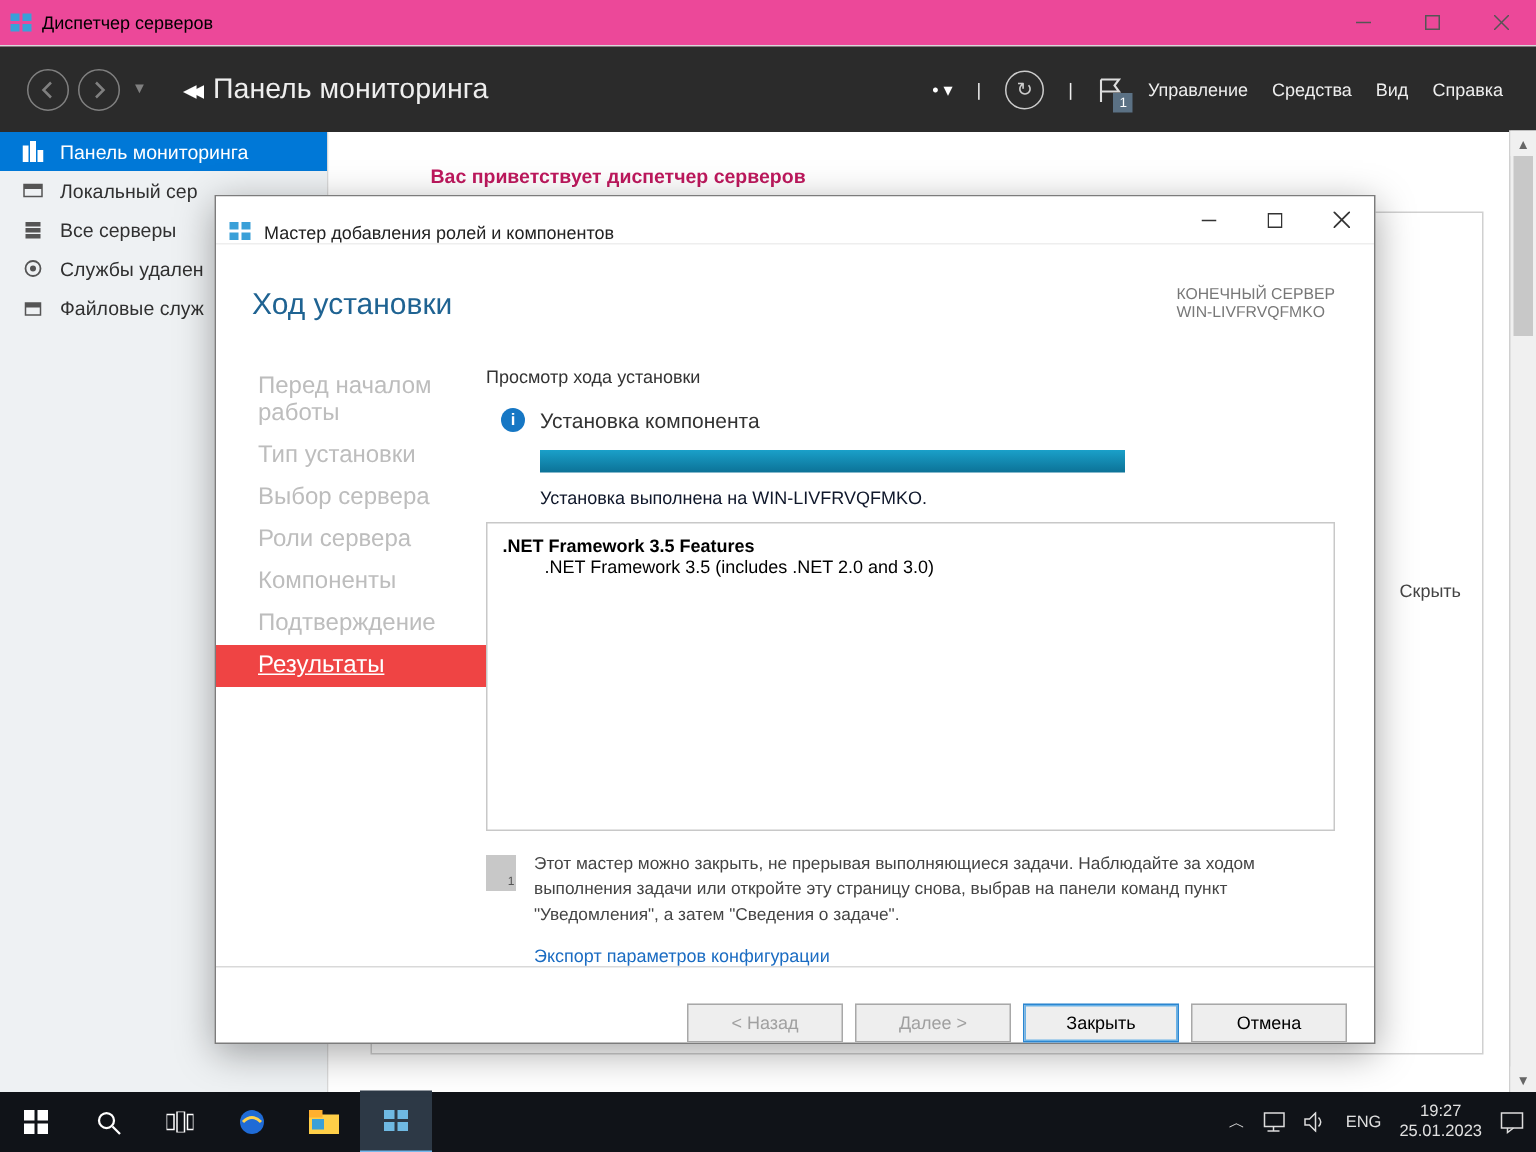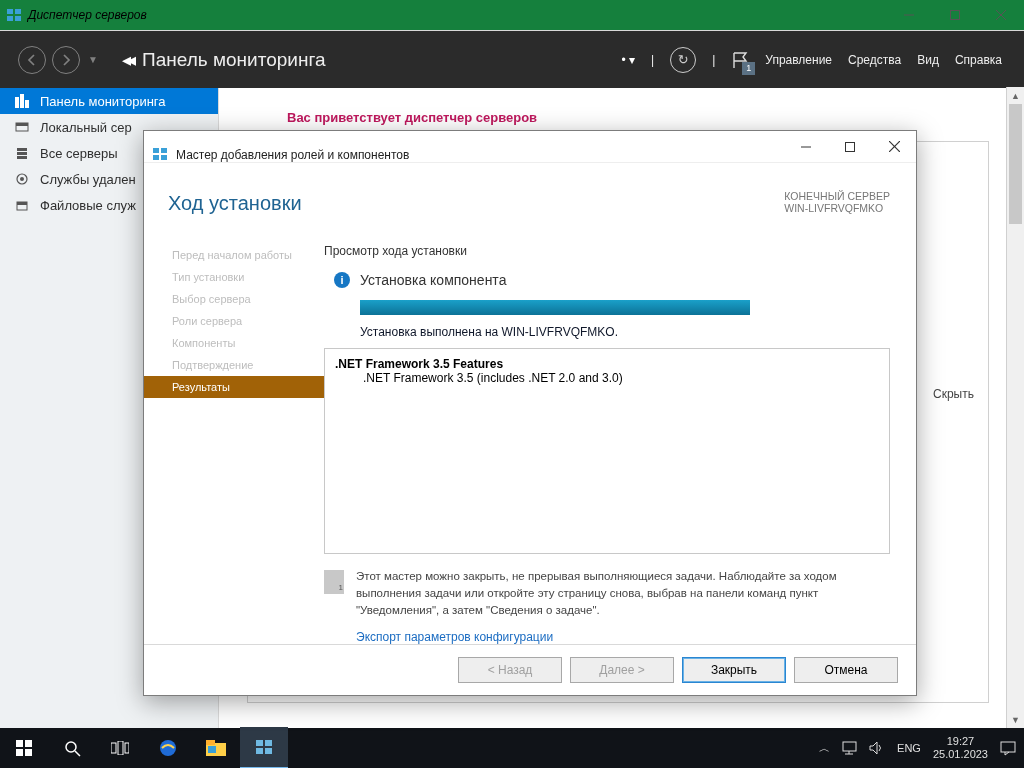--- a/index.html
+++ b/index.html
@@ -1,16 +1,16 @@
 <!DOCTYPE html>
 <html><head>
 <meta charset="utf-8">
 <style>
   html, body { margin:0; padding:0; width:1024px; height:768px; font-family:"Segoe UI",Tahoma,sans-serif; font-size:12px; background:#fff; overflow:hidden; }
-  .win-titlebar { height:30px; background:#15803d; border-bottom:1px solid #d9d9d9; display:flex; align-items:center;font-style:italic; }
+  .win-titlebar { height:30px; background:#ec4899; border-bottom:1px solid #d9d9d9; display:flex; align-items:center; }
   .win-title-icon { width:16px; height:16px; margin:0 6px; display:flex; align-items:center; }
   .win-title-text { font-size:12px; color:#000; flex:1; }
   .win-ctrl { width:46px; height:30px; display:flex; align-items:center; justify-content:center; color:#555; }
   .header { height:57px; background:#2b2b2b; color:#fff; display:flex; align-items:center; }
   .hdr-nav { width:116px; display:flex; align-items:center; justify-content:center; gap:6px;}
   .nav-circle { width:26px; height:26px; border:1.4px solid #808080; border-radius:50%; display:flex; align-items:center; justify-content:center; color:#808080; }
   .hdr-arrows { font-size:18px; color:#fff; margin-left:6px; margin-right:10px; letter-spacing:-4px;}
   .hdr-title { font-size:19px; font-weight:300; color:#eee; flex:1; }
   .hdr-right { display:flex; align-items:center; gap:16px; padding-right:22px; }
   .hdr-right > span { font-size:12px; color:#eee; cursor:default;}
@@ -34,34 +34,34 @@
   .wizard { position:absolute; left:143px; top:130px; width:772px; height:564px; background:#fff; border:1px solid #7c7c7c; box-shadow:0 6px 24px rgba(0,0,0,.35); z-index:50; display:flex; flex-direction:column;}
   .wiz-title { height:31px; background:#fff; display:flex; align-items:flex-end; border-bottom:1px solid #eee;}
   .wiz-title-icon { width:16px; height:16px; margin:0 8px; }
   .wiz-title-text { font-size:12px; color:#222; flex:1;}
   .wiz-ctl { width:44px; height:31px; display:flex; align-items:center; justify-content:center; color:#333; font-size:12px;}
   .wiz-head { height:82px; display:flex; align-items:center; padding:0 24px; position:relative;}
   .wiz-head-title { font-size:20px; color:#1f6392; font-weight:400;}
   .wiz-head-dest { position:absolute; right:26px; top:27px; text-align:left; font-size:10.5px; color:#777;}
   .wiz-body { flex:1; display:flex; }
   .wiz-nav { width:180px; padding-top:0;}
-  .wiz-nav-item { padding:5px 0 5px 28px; font-size:11px; color:#bdbdbd;}
-  .wiz-nav-item.active { background:#a16207; color:#fff;}
+  .wiz-nav-item { padding:5px 0 5px 28px; font-size:16px; color:#bdbdbd;}
+  .wiz-nav-item.active { background:#ef4444; color:#fff;text-decoration:underline;}
   .wiz-content { flex:1; padding-right:26px; display:flex; flex-direction:column;}
   .wiz-subtitle { font-size:12px; color:#333; margin-bottom:14px;}
   .status-row { display:flex; align-items:center; gap:10px; margin-left:10px;}
   .info-circle{ width:16px; height:16px; border-radius:50%; background:#1677c4; color:#fff; font-weight:bold; font-size:11px; display:flex; align-items:center; justify-content:center;}
   .progress { height:15px; background:linear-gradient(#1aa0c9,#0c7297); margin:12px 0 10px 36px; width:390px;}
   .status-line { font-size:12px; color:#0f172a; margin-left:36px; margin-bottom:7px;}
   .result-box { border:1px solid #c8c8c8; padding:8px 10px; font-size:12px; color:#000; height:188px; overflow:auto; margin-top:2px;}
   .result-box .child { padding-left:28px;}
   .note-row { display:flex; gap:12px; margin-top:14px; font-size:11.5px; color:#444; line-height:1.45;}
   .note-flag { width:18px; min-width:18px; height:22px; background:#c8c8c8; display:flex; align-items:flex-end; justify-content:flex-end; padding:1px; font-size:8px; color:#555; margin-top:2px;}
   .export-link { color:#1b6cc2; font-size:12px; margin-top:12px;margin-left:32px; }
-  .wiz-footer { border-top:1px solid #d9d9d9; height:50px; display:flex; align-items:center; justify-content:flex-end; padding-right:18px; gap:8px;}
+  .wiz-footer { border-top:1px solid #d9d9d9; height:50px; display:flex; align-items:flex-end; justify-content:flex-end; padding-right:18px; gap:8px;}
   .btn { min-width:78px; height:24px; border:1px solid #a8a8a8; background:#eee; font-size:12px; display:flex; align-items:center; justify-content:center; padding:0 12px;}
   .btn.disabled { color:#a0a0a0; }
   .btn.primary { border-color:#2a86d1; box-shadow:inset 0 0 0 1px #6ab2e6;}
   .taskbar { position:absolute; bottom:0; left:0; right:0; height:40px; background:#101318; display:flex; align-items:center; color:#fff;}
   .tb-item { width:48px; height:40px; display:flex; align-items:center; justify-content:center;}
   .tb-item.active { background:#2d3946; border-bottom:2px solid #76b9ed;}
   .tb-right { margin-left:auto; display:flex; align-items:center; gap:12px; padding-right:8px; font-size:11px; color:#e0e0e0;}
   .tb-time { text-align:center; line-height:1.15; font-size:11px;}
   svg { display:block; }
 </style>

